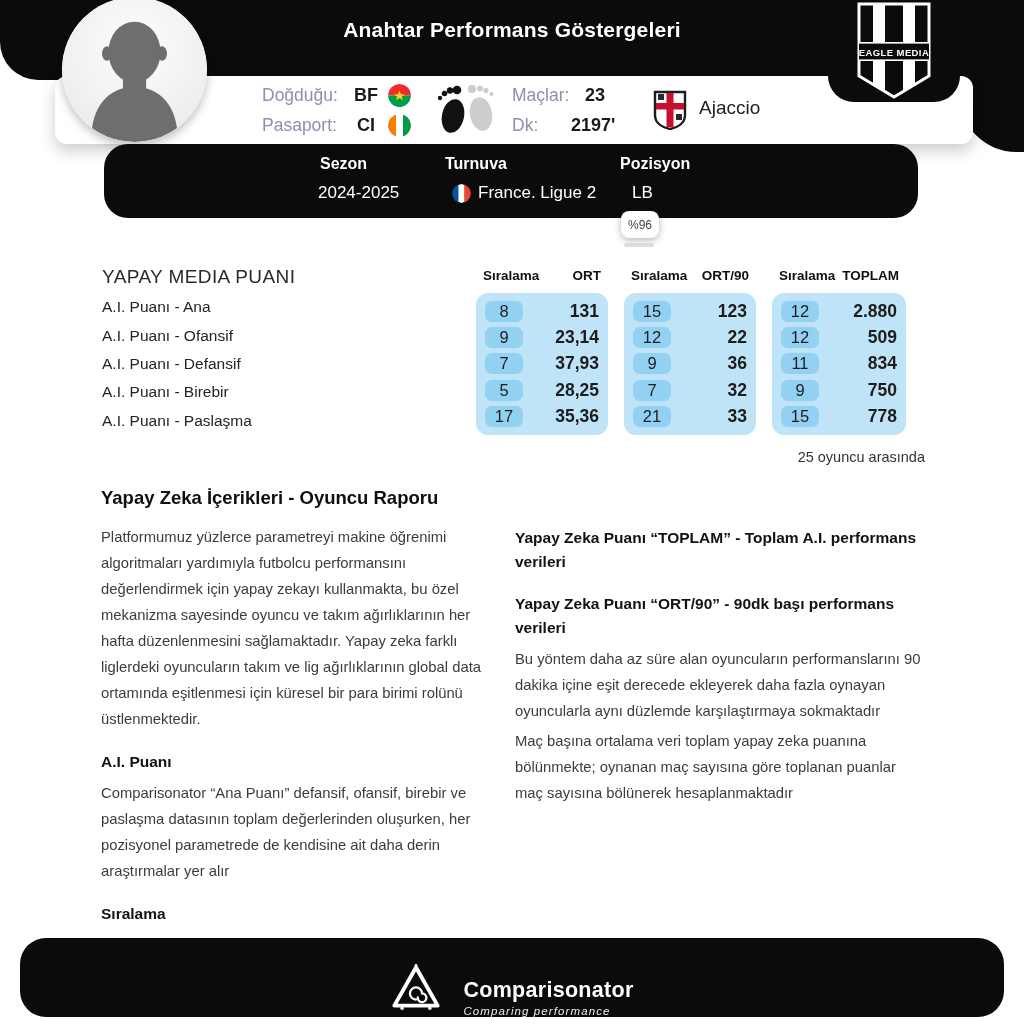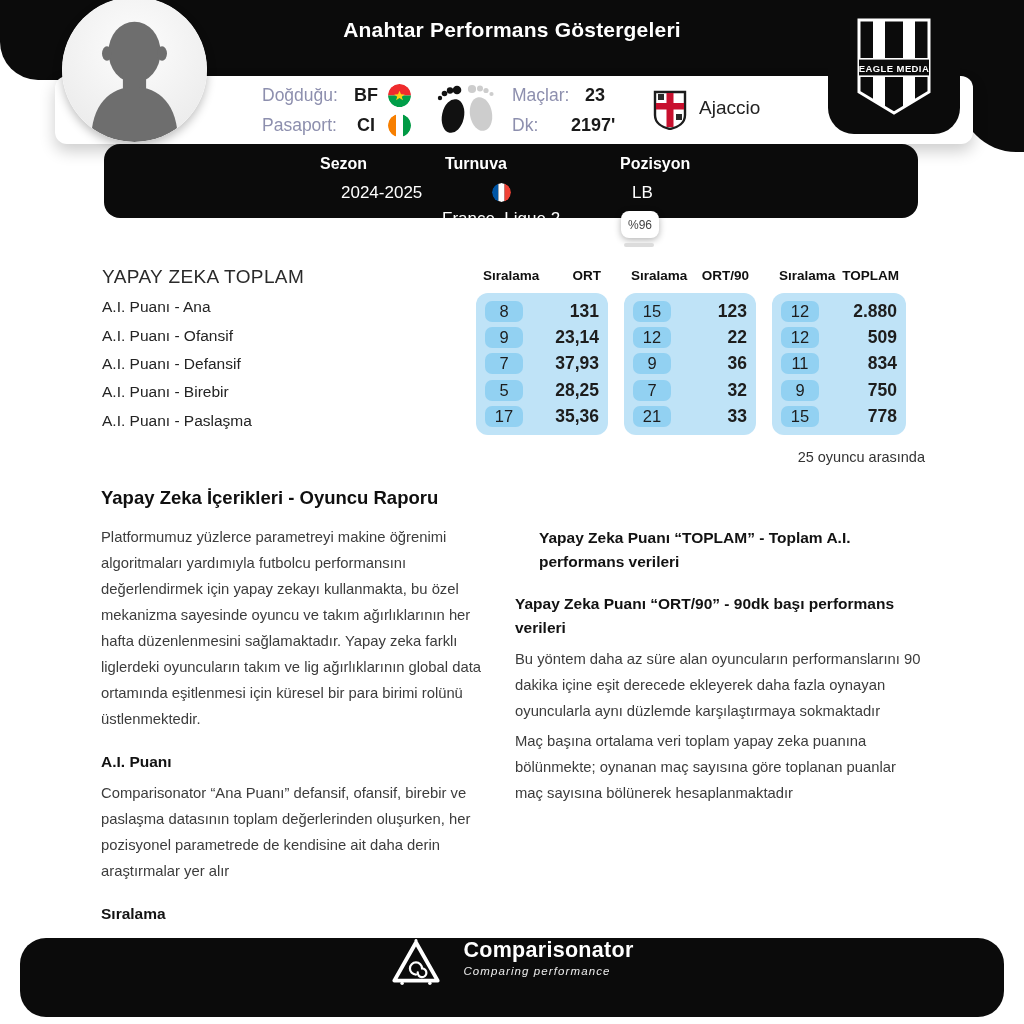--- a/index.html
+++ b/index.html
@@ -23,31 +23,31 @@
     border-bottom-left-radius:38px;}
   .top-band-right{right:0;top:0;width:64px;height:152px;background:var(--ink);
     border-bottom-left-radius:56px;}
   .header-title{left:252px;top:15px;width:520px;text-align:center;color:#fff;
     font-weight:bold;font-size:21px;line-height:30px;letter-spacing:.2px;}
   .info-bar{left:55px;top:76px;width:918px;height:68px;background:#fff;
     border-radius:12px;box-shadow:0 7px 16px rgba(0,0,0,.20);}
   .avatar{left:62px;top:-3px;width:145px;height:145px;border-radius:50%;
     background:#fff;box-shadow:0 4px 10px rgba(0,0,0,.25);overflow:hidden;}
   .avatar svg{width:100%;height:100%;display:block;}
-  .eagle-panel{left:828px;top:0;width:132px;height:134px;background:var(--ink);
+  .eagle-panel{left:828px;top:0;width:132px;height:102px;background:var(--ink);
     border-radius:0 0 26px 26px;display:flex;align-items:center;justify-content:center;}
 
   .info-label{color:var(--label-purple);font-size:17.5px;}
   .info-value{color:#1a1a1a;font-weight:bold;font-size:18px;}
   .flag{border-radius:50%;display:inline-block;overflow:hidden;vertical-align:middle;}
   .club-name{color:#222;font-size:19px;}
 
   
   .season-bar{left:104px;top:144px;width:814px;height:74px;background:var(--ink);
-    border-radius:16px;color:#fff;}
+    border-radius:24px;color:#fff;}
   .sb-label{position:absolute;top:11px;font-weight:bold;font-size:16px;}
   .sb-value{position:absolute;top:39px;font-size:17px;display:flex;align-items:center;gap:7px;}
   .percent-badge{left:621px;top:211px;width:38px;height:27px;background:#fff;border-radius:8px;
     box-shadow:0 2px 7px rgba(0,0,0,.3);display:flex;align-items:center;justify-content:center;
     font-size:12px;color:#444;}
   .percent-underline{left:624px;top:243px;width:30px;height:4px;background:#dcdcdc;border-radius:2px;}
 
   
   .section-title{left:102px;top:266px;font-size:19px;color:#2a2a2a;letter-spacing:.4px;}
   .grp-head{top:268px;height:18px;display:flex;justify-content:space-between;
@@ -61,26 +61,26 @@
   .row-labels{left:102px;top:293px;height:142px;display:flex;flex-direction:column;
     justify-content:space-around;font-size:15.5px;color:#242424;}
   .footnote{right:99px;top:449px;font-size:14.5px;color:#333;}
 
   
   .article-title{left:101px;top:487px;font-size:18.5px;font-weight:bold;color:#0f0f0f;}
   .col{top:524px;font-size:14.8px;line-height:26px;color:var(--body-text);}
   .col-left{left:101px;width:392px;}
   .col-right{left:515px;width:408px;}
   .col h4{font-size:15.5px;line-height:24px;color:#121212;margin:18px 0 6px;}
-  .col .first h4{margin-top:2px;margin-left:24px;}
+  .col .first h4{margin-top:2px;}
   .col p{margin-bottom:4px;}
 
   
   .footer{left:20px;top:938px;width:984px;height:79px;background:var(--ink);
-    border-radius:26px;display:flex;align-items:flex-start;justify-content:center;gap:21px;}
+    border-radius:26px;display:flex;align-items:flex-end;justify-content:center;gap:21px;}
   .brand-name{color:#fff;font-weight:bold;font-size:21.5px;letter-spacing:.3px;}
   .brand-tagline{color:#ececec;font-style:italic;font-size:11.5px;letter-spacing:1.1px;margin-top:2px;}
 </style>
 </head>
 <body>
 
 <div class="abs top-band"></div>
 <div class="abs top-band-right"></div>
 
 <div class="abs header-title">
@@ -190,44 +190,44 @@
       <rect x="5" y="42" width="70" height="19" fill="#0b0b0b"></rect>
       <rect x="5" y="42" width="70" height="1.6" fill="#ffffff"></rect>
       <rect x="5" y="59.4" width="70" height="1.6" fill="#ffffff"></rect>
     </g>
     <text x="40" y="55.5" text-anchor="middle" fill="#ffffff" font-family="Liberation Sans, sans-serif" font-size="9.5" font-weight="bold" letter-spacing="0.4">EAGLE MEDIA</text>
   </svg>
 </div>
 
 <div class="abs season-bar">
   <span class="sb-label" style="left:216px;">Sezon</span>
-  <span class="sb-value" style="left:214px;margin-left:23px;">2024-2025</span>
+  <span class="sb-value" style="left:214px;">2024-2025</span>
   <span class="sb-label" style="left:341px;">Turnuva</span>
-  <span class="sb-value" style="left:338px;flex-direction:column;">
+  <span class="sb-value" style="left:348px;">
     <span class="flag" style="width:19px;height:19px;">
       <svg width="19" height="19" viewBox="0 0 19 19">
         <clipPath id="frc">
             <circle cx="9.5" cy="9.5" r="9.5"></circle>
           </clipPath>
         <g clip-path="url(#frc)">
           <rect width="6.4" height="19" fill="#0055a4"></rect>
             <rect x="6.4" width="6.2" height="19" fill="#ffffff"></rect>
             <rect x="12.6" width="6.4" height="19" fill="#ef4135"></rect>
         </g>
       </svg>
     </span>
     <span>France. Ligue 2</span>
   </span>
   <span class="sb-label" style="left:516px;">Pozisyon</span>
   <span class="sb-value" style="left:528px;">LB</span>
 </div>
 <div class="abs percent-badge">%96</div>
 <div class="abs percent-underline"></div>
 
-<div class="abs section-title">YAPAY ZEKA TOPLAM</div>
+<div class="abs section-title">YAPAY MEDIA PUANI</div>
 
 <div class="abs grp-head" style="left:476px;width:132px;">
   <span>Sıralama</span>
   <span>ORT</span>
 </div>
 <div class="abs grp-head" style="left:624px;width:132px;">
   <span>Sıralama</span>
   <span>ORT/90</span>
 </div>
 <div class="abs grp-head" style="left:772px;width:134px;">

